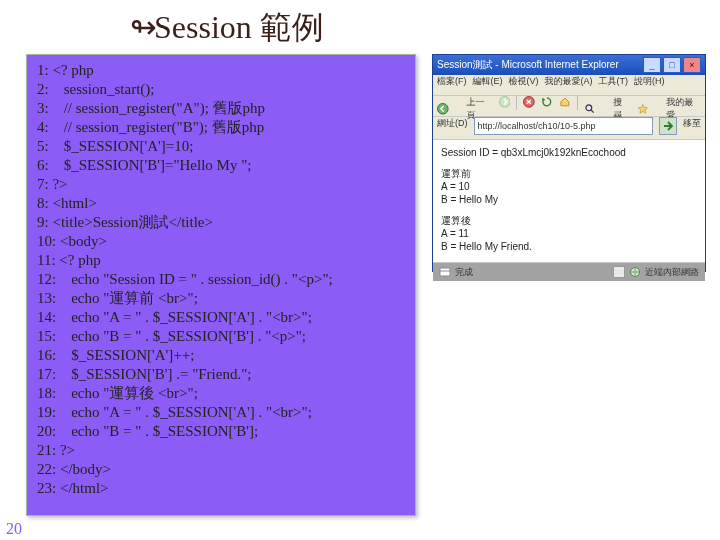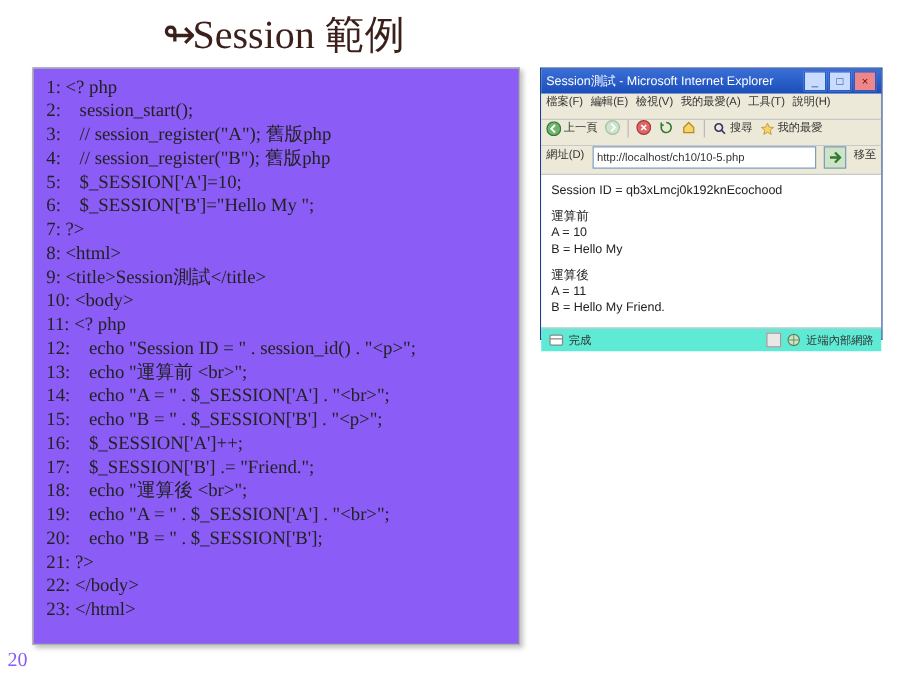--- a/index.html
+++ b/index.html
@@ -11,26 +11,26 @@
   .pageno{position:absolute;left:6px;bottom:2px;font-size:16px;font-weight:normal;color:#8b5cf6}
   
   .br{position:absolute;left:432px;top:54px;width:272px;height:216px;border:1px solid #1a3f8f;background:#fff;font-family:Tahoma,Arial,sans-serif;font-size:10px}
   .br-titlebar{height:20px;background:linear-gradient(#3a6fd8,#1a4db8);color:#fff;display:flex;align-items:center;padding:0 4px}
   .br-titlebar .t{flex:1;white-space:nowrap;overflow:hidden}
   .br-wbtn{width:16px;height:14px;margin-left:2px;background:#c9dcff;border:1px solid #2a5bc4;display:flex;align-items:center;justify-content:center;font-size:9px;color:#1a3f8f}
   .br-wbtn.close{background:#e88;color:#600}
   .br-row{height:20px;border-bottom:1px solid #c8c8c8;background:#ece9d8;display:flex;align-items:flex-start;padding:0 4px;gap:6px;color:#333;font-size:9px}
   .br-row.addr{height:22px}
   .br-row .sep{width:1px;height:14px;background:#bbb}
-  .tb-btn{display:flex;align-items:center;gap:2px}
+  .tb-btn{display:flex;align-items:center;gap:18px}
   .ico{width:12px;height:12px;display:inline-block}
   .addrfield{flex:1;height:16px;background:#fff;border:1px solid #7f9db9;padding:0 3px;display:flex;align-items:center;white-space:nowrap;overflow:hidden;color:#333;font-size:9px}
   .go{width:16px;height:16px;border:1px solid #7f9db9;background:#cfe3c7;display:flex;align-items:center;justify-content:center}
   .br-body{background:#fff;padding:6px 8px;font-size:10px;color:#222;line-height:13px;height:110px}
-  .br-status{height:18px;border-top:1px solid #c8c8c8;background:#5eead4;display:flex;align-items:center;padding:0 6px;gap:4px;font-size:9px;color:#333}
+  .br-status{height:18px;border-top:1px solid #c8c8c8;background:#a3a3a3;display:flex;align-items:center;padding:0 6px;gap:4px;font-size:9px;color:#333}
   .br-status .spacer{flex:1}
   .chip{width:10px;height:10px;border:1px solid #9a9a9a;background:#e8e8e8}
   svg{display:block}
 </style>
 </head>
 <body>
 <div class="slide">
 
 <div class="title">
   <span class="bul">↬</span><span>Session 範例</span>

